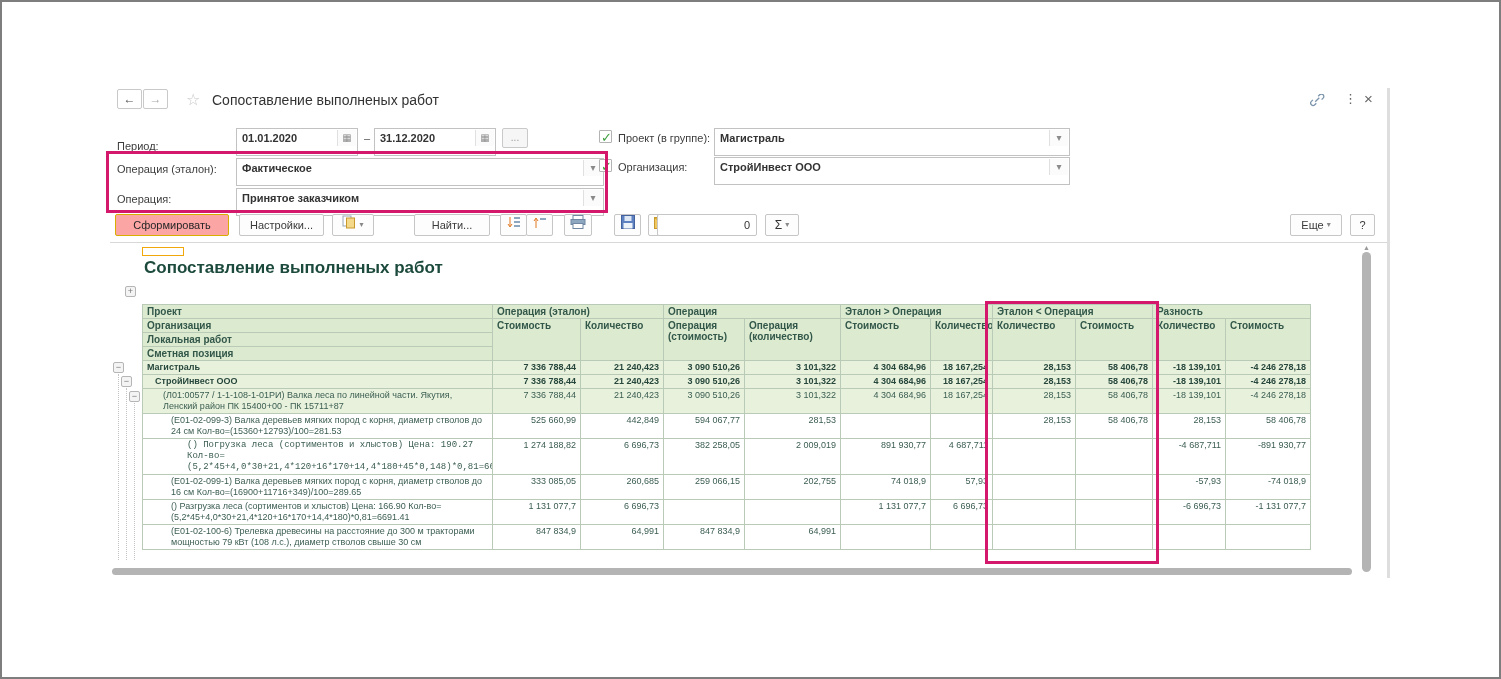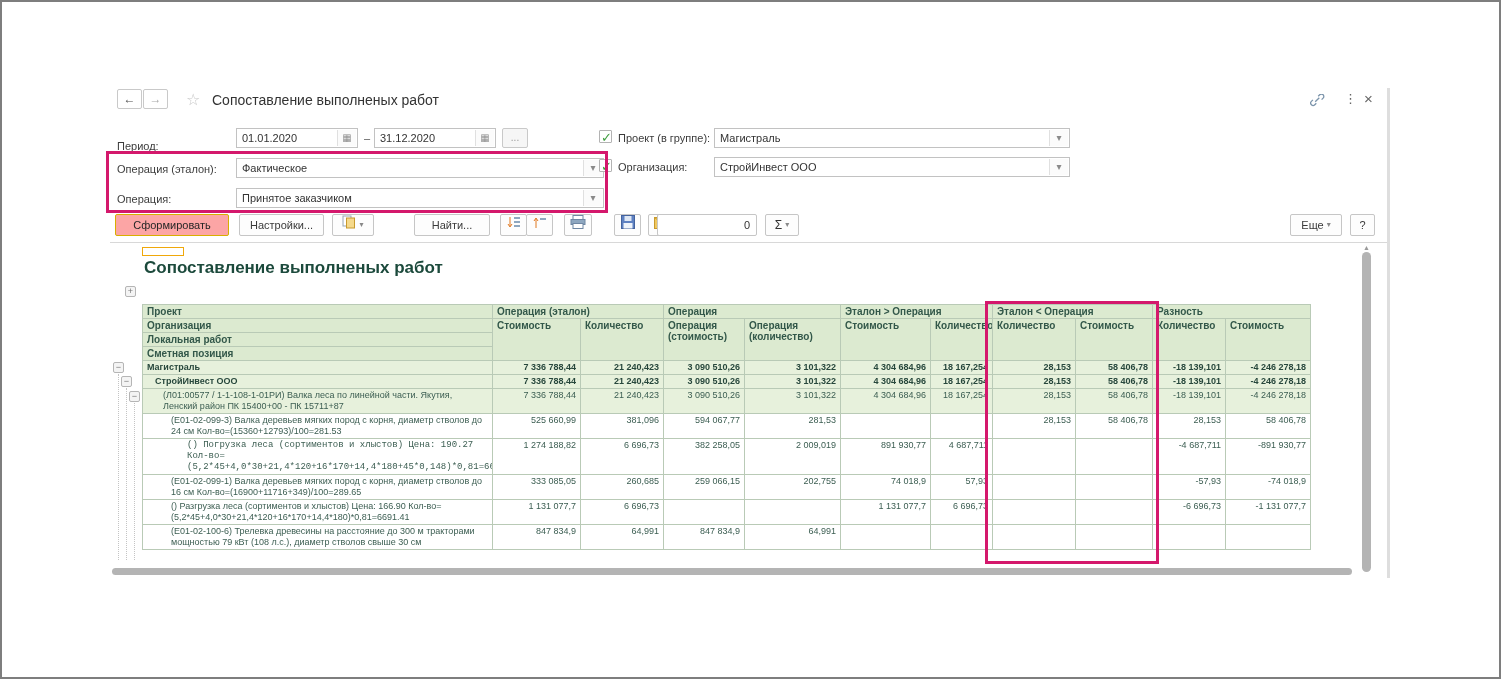--- a/index.html
+++ b/index.html
@@ -12,22 +12,22 @@
   .nav-btn { position:absolute; top:87px; width:25px; height:20px; background:#fff;
     border:1px solid #c9c9c9; border-radius:2px; font-size:12px; line-height:18px;
     text-align:center; color:#4a4a4a; cursor:default; }
   .nav-btn.fwd { color:#a9a9a9; }
   .star { position:absolute; left:184px; top:88px; font-size:16px; color:#c9c9c9; }
   .win-title { position:absolute; left:210px; top:90px; font-size:14px; color:#333; }
   .wh-ico { position:absolute; top:90px; color:#666; cursor:default; }
 
   
   .lbl { position:absolute; font-size:11px; color:#3c3c3c; white-space:nowrap; }
-  .field { position:absolute; height:20px; border:1px solid #c2c2c2; background:#fff;
-    font-size:11px; color:#333; }
+  .field { position:absolute; height:28px; border:1px solid #c2c2c2; background:#fff;
+    font-size:11px; color:#333;font-weight:bold; }
   .field .val { position:absolute; left:5px; top:3px; white-space:nowrap; }
   .field .side-btn { position:absolute; right:1px; top:1px; width:19px; height:16px;
     text-align:center; color:#8a8a8a; font-size:10px; line-height:16px; background:#fbfbfb;
     border-left:1px solid #e0e0e0; }
   .dash { position:absolute; font-size:11px; color:#555; }
   .mini-btn { position:absolute; height:20px; border:1px solid #c9c9c9; border-radius:2px;
     background:#f6f6f6; color:#9a9a9a; font-size:10px; text-align:center; line-height:17px; }
   .chk { position:absolute; width:13px; height:13px; border:1px solid #b3b3b3;
     background:#fff; border-radius:1px; }
   .chk span { position:relative; left:1px; top:-3px; color:#3f9e3f; font-size:13px;
@@ -302,21 +302,21 @@
             <td class="num">4 304 684,96</td>
             <td class="num">18 167,254</td>
             <td class="num">28,153</td>
             <td class="num">58 406,78</td>
             <td class="num">-18 139,101</td>
             <td class="num">-4 246 278,18</td>
           </tr>
           <tr>
             <td style="padding-left: 28px;">(Е01-02-099-3) Валка деревьев мягких пород с корня, диаметр стволов до 24 см Кол-во=(15360+12793)/100=281.53</td>
             <td class="num">525 660,99</td>
-            <td class="num">381,096</td>
+            <td class="num">442,849</td>
             <td class="num">594 067,77</td>
             <td class="num">281,53</td>
             <td class="num"></td>
             <td class="num"></td>
             <td class="num">28,153</td>
             <td class="num">58 406,78</td>
             <td class="num">28,153</td>
             <td class="num">58 406,78</td>
           </tr>
           <tr>

